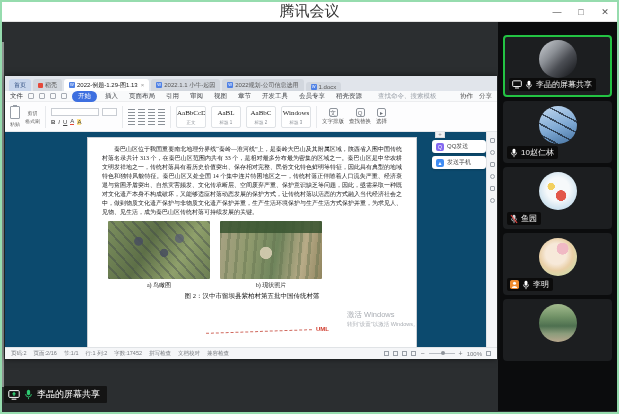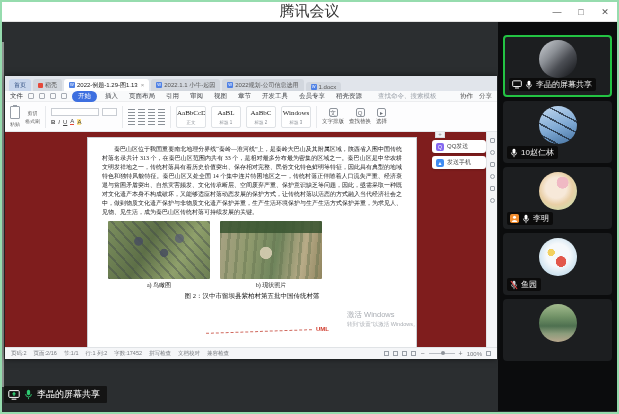--- a/index.html
+++ b/index.html
@@ -94,21 +94,21 @@
   .stylecell { width:30px; height:22px; border:1px solid #dfe2e6; border-radius:2px;
                background:#fff; text-align:center; overflow:hidden; }
   .stylecell .samp { font-family:"Liberation Serif", serif; font-size:7px; color:#222;
                      line-height:13px; white-space:nowrap; }
   .stylecell .nm { font-size:4.5px; color:#8a8f96; line-height:6px; }
   .rbtn { display:flex; flex-direction:column; align-items:center; gap:1px;
           font-size:5.5px; color:#555; }
   .rbtn .ric { width:9px; height:9px; border:1px solid #8e949c; border-radius:2px;
                font-size:6px; line-height:8px; text-align:center; color:#6b7078; }
 
-  .docarea { flex:1; background:#7f1d1d; position:relative; overflow:hidden; }
+  .docarea { flex:1; background:#0c4a6e; position:relative; overflow:hidden; }
   .page { position:absolute; left:82px; top:5px; width:330px; height:260px;
           background:#fff; border:1px solid #ccd0d5; padding:7px 14px 0; }
   .page p { text-align:justify; text-indent:2em; font-size:6px; line-height:1.5;
             color:#1d1d1f; font-family:"Liberation Serif", serif; }
   .photos { display:flex; gap:10px; margin:4px 0 0 6px; }
   .photo { width:102px; height:58px; border-radius:1px; }
   .photo.a { background:
       radial-gradient(circle at 30% 35%, rgba(72,78,95,.85) 0 5%, rgba(0,0,0,0) 6%),
       radial-gradient(circle at 55% 55%, rgba(72,78,95,.85) 0 6%, rgba(0,0,0,0) 7%),
       radial-gradient(circle at 70% 30%, rgba(90,96,112,.8) 0 5%, rgba(0,0,0,0) 6%),
@@ -415,49 +415,49 @@
           <svg width="8" height="10" viewBox="0 0 10 12">
             <rect x="3.2" y="0.8" width="3.6" height="6" rx="1.8" fill="#fff"></rect>
             <path d="M1.8 5.5a3.2 3.2 0 0 0 6.4 0" fill="none" stroke="#fff" stroke-width="1"></path>
             <line x1="5" y1="9.2" x2="5" y2="11.2" stroke="#fff" stroke-width="1"></line>
           </svg>
           <span>10赵仁林</span>
         </div>
       </div>
 
       <div class="tile">
-        <div class="avatar av2"></div>
-        <div class="chip">
-          <svg width="9" height="9" viewBox="0 0 10 10">
-            <rect x="0" y="0" width="10" height="10" rx="2" fill="#f08c2e"></rect>
-            <circle cx="5" cy="3.7" r="1.7" fill="#fff"></circle>
-            <path d="M1.8 8.8a3.3 2.8 0 0 1 6.4 0z" fill="#fff"></path>
-          </svg>
-          <svg width="8" height="10" viewBox="0 0 10 12">
-            <rect x="3.2" y="0.8" width="3.6" height="6" rx="1.8" fill="#fff"></rect>
-            <path d="M1.8 5.5a3.2 3.2 0 0 0 6.4 0" fill="none" stroke="#fff" stroke-width="1"></path>
-            <line x1="5" y1="9.2" x2="5" y2="11.2" stroke="#fff" stroke-width="1"></line>
-          </svg>
-          <span>李明</span>
-        </div>
-      </div>
-
-      <div class="tile">
         <div class="avatar av3"></div>
         <div class="chip">
           <svg width="8" height="10" viewBox="0 0 10 12">
             <rect x="3.2" y="0.8" width="3.6" height="6" rx="1.8" fill="#cfd2d6"></rect>
             <path d="M1.8 5.5a3.2 3.2 0 0 0 6.4 0" fill="none" stroke="#cfd2d6" stroke-width="1"></path>
             <line x1="5" y1="9.2" x2="5" y2="11.2" stroke="#cfd2d6" stroke-width="1"></line>
             <line x1="1.2" y1="1" x2="8.8" y2="11" stroke="#e64340" stroke-width="1.4"></line>
           </svg>
           <span>鱼园</span>
         </div>
       </div>
 
+      <div class="tile">
+        <div class="avatar av2"></div>
+        <div class="chip">
+          <svg width="9" height="9" viewBox="0 0 10 10">
+            <rect x="0" y="0" width="10" height="10" rx="2" fill="#f08c2e"></rect>
+            <circle cx="5" cy="3.7" r="1.7" fill="#fff"></circle>
+            <path d="M1.8 8.8a3.3 2.8 0 0 1 6.4 0z" fill="#fff"></path>
+          </svg>
+          <svg width="8" height="10" viewBox="0 0 10 12">
+            <rect x="3.2" y="0.8" width="3.6" height="6" rx="1.8" fill="#fff"></rect>
+            <path d="M1.8 5.5a3.2 3.2 0 0 0 6.4 0" fill="none" stroke="#fff" stroke-width="1"></path>
+            <line x1="5" y1="9.2" x2="5" y2="11.2" stroke="#fff" stroke-width="1"></line>
+          </svg>
+          <span>李明</span>
+        </div>
+      </div>
+
 
       <div class="tile">
         <div class="avatar av5"></div>
 
       </div>
 
     </div>
   </div>
 </div>
 

